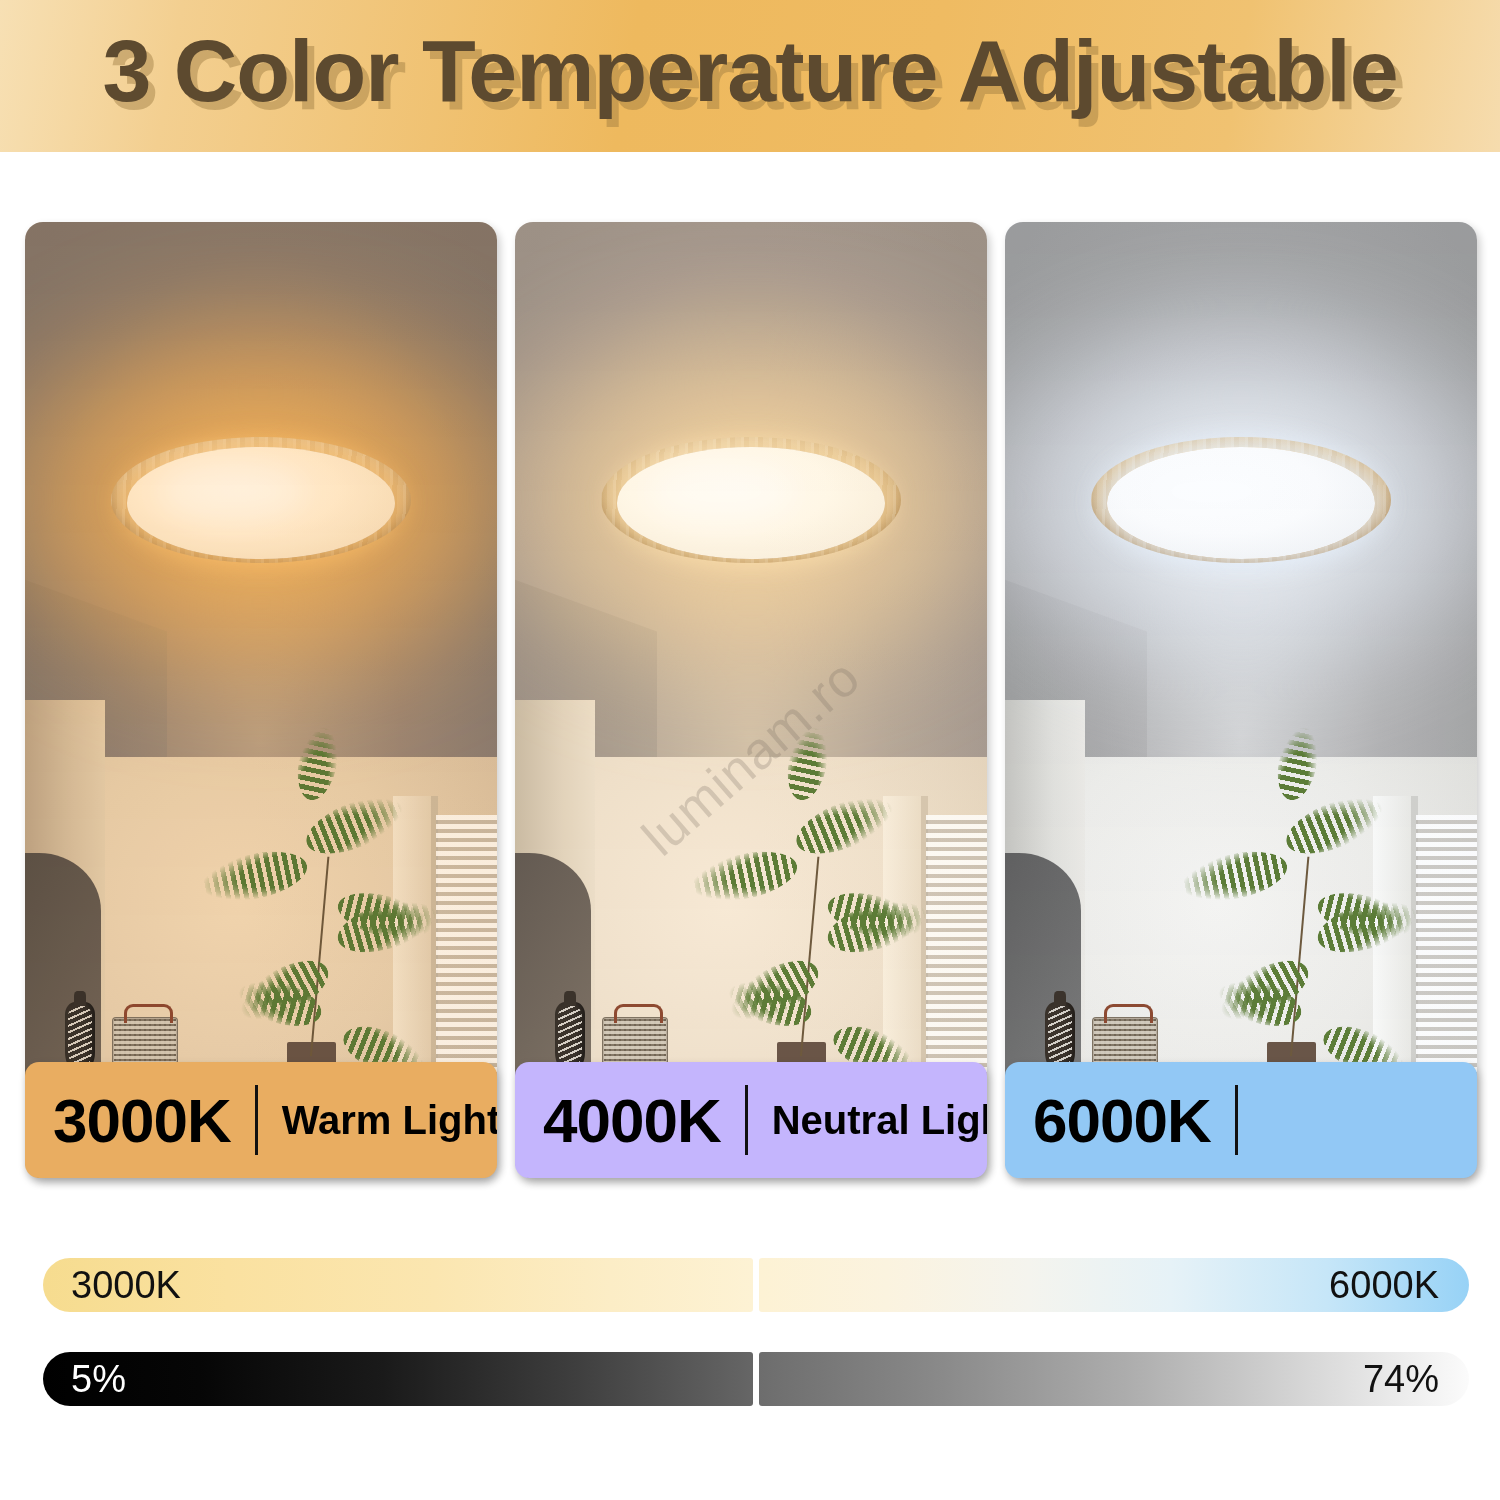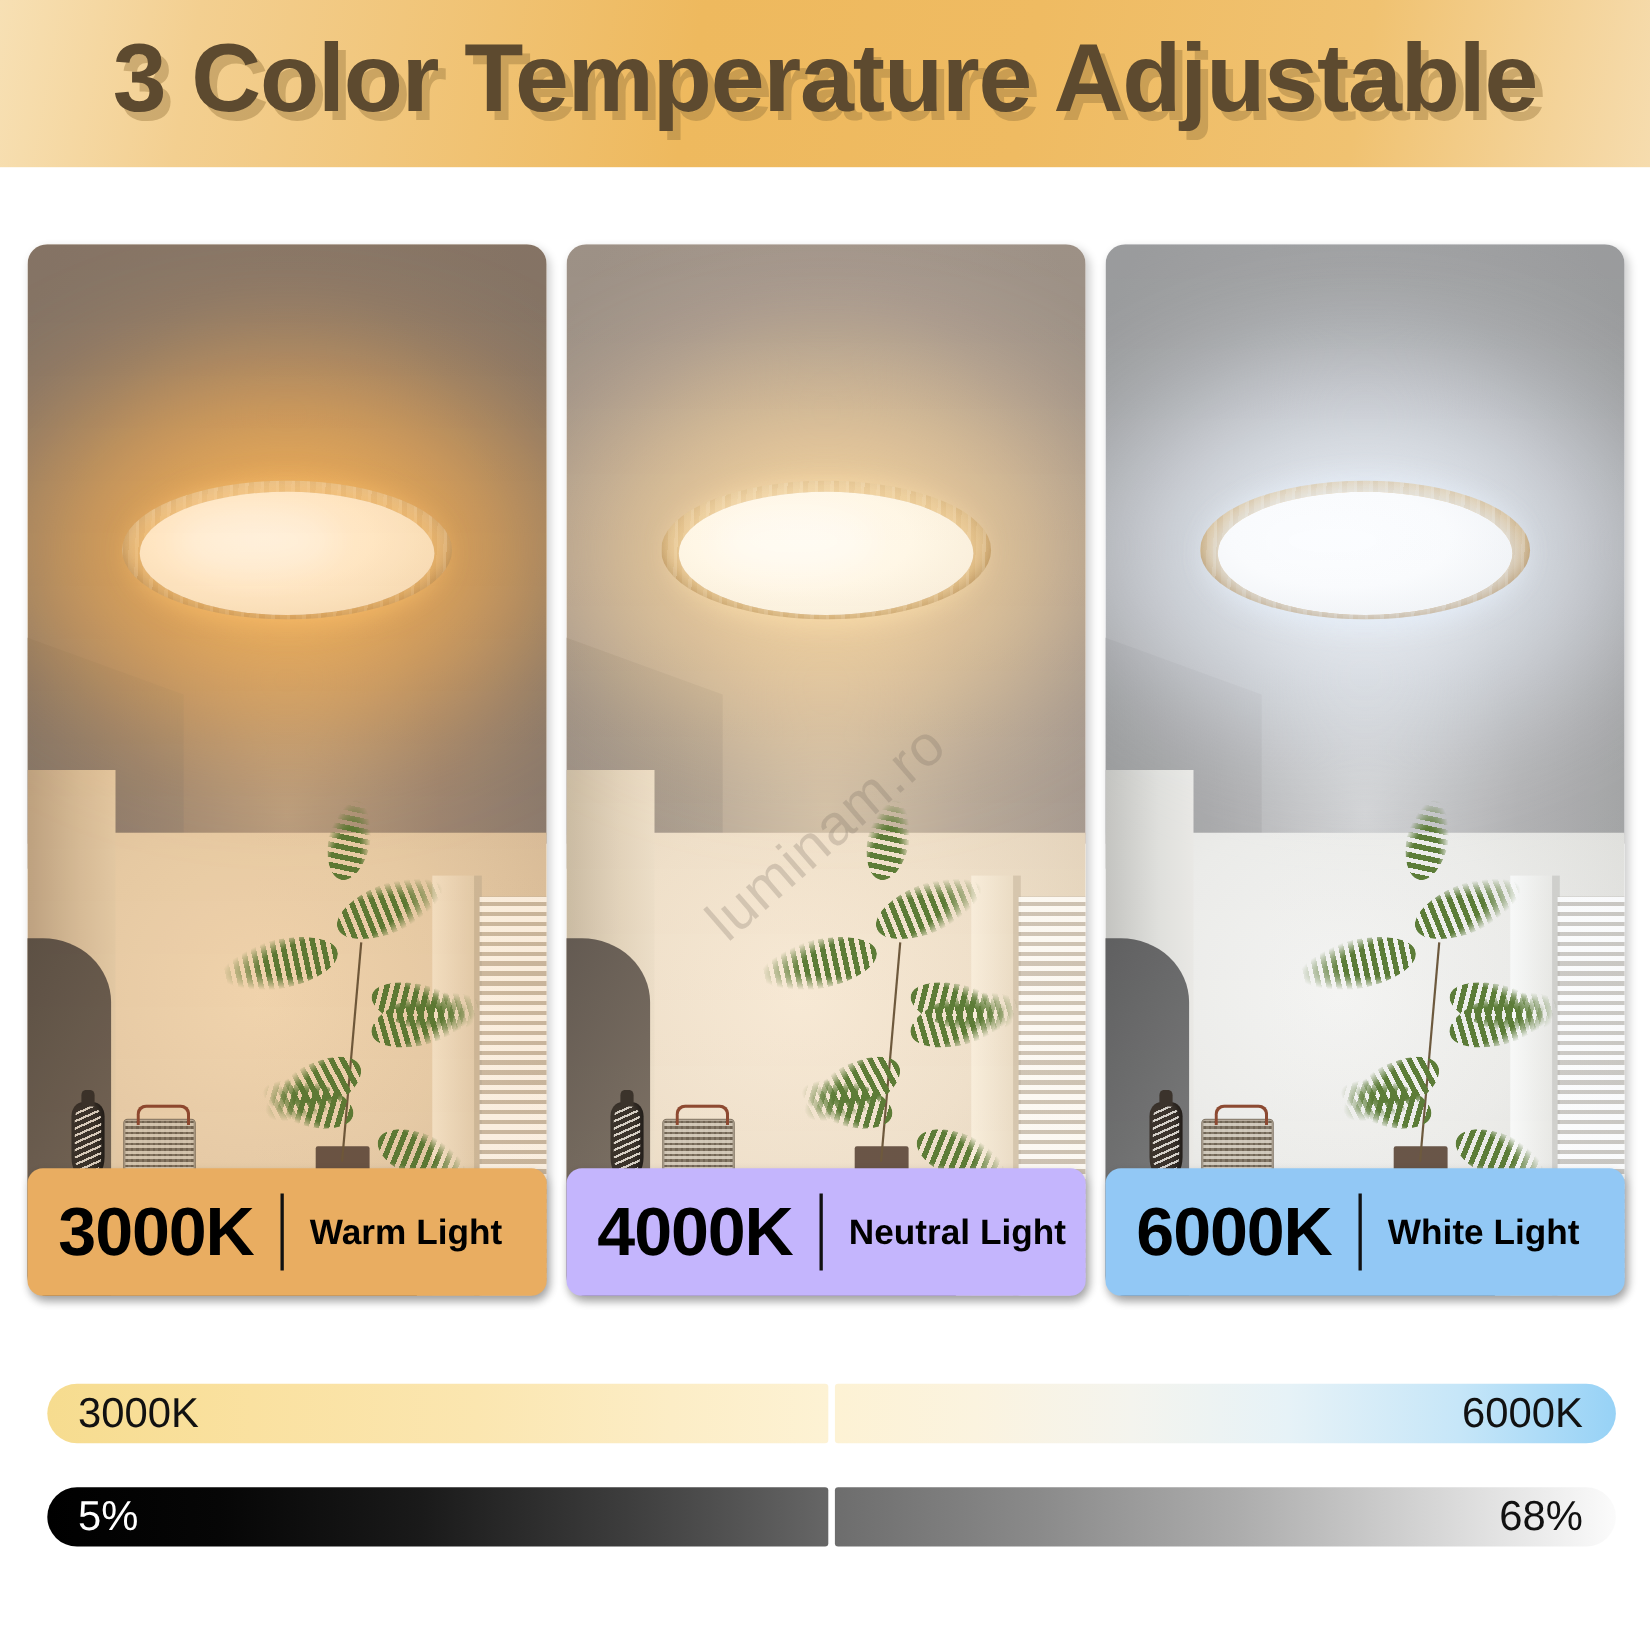--- a/index.html
+++ b/index.html
@@ -217,21 +217,21 @@
   #badge-1{left:515px;top:1062px;width:472px;}
   #badge-2{left:1005px;top:1062px;width:472px;}
   .badge .kelvin{
     font-size:62px;font-weight:bold;color:#000;
     padding-left:28px;letter-spacing:-1px;white-space:nowrap;
   }
   .badge .divider{
     width:3px;height:70px;background:#111;margin:0 24px;flex:none;
   }
   .badge .lname{
-    font-size:32px;font-weight:bold;color:#000;white-space:nowrap;
+    font-size:40px;font-weight:bold;color:#000;white-space:nowrap;
   }
 
   
   .bar{
     position:absolute;height:54px;
     display:flex;align-items:center;
     overflow:hidden;
   }
   .bar-lbl{font-size:38px;font-weight:400;white-space:nowrap;}
 
@@ -452,28 +452,27 @@
 
 <div class="badge" id="badge-1" style="background:#c4b5fd;">
   <span class="kelvin">4000K</span>
   <span class="divider"></span>
   <span class="lname">Neutral Light</span>
 </div>
 
 <div class="badge" id="badge-2" style="background:#92c8f5;">
   <span class="kelvin">6000K</span>
   <span class="divider"></span>
-  <span class="lname">White Light</span>
 </div>
 
 <div class="bar" id="ct-left">
   <span class="bar-lbl">3000K</span>
 </div>
 <div class="bar" id="ct-right">
   <span class="bar-lbl">6000K</span>
 </div>
 
 <div class="bar" id="dim-left">
   <span class="bar-lbl">5%</span>
 </div>
 <div class="bar" id="dim-right">
-  <span class="bar-lbl">68%</span>
+  <span class="bar-lbl">74%</span>
 </div>
 
 </body></html>

